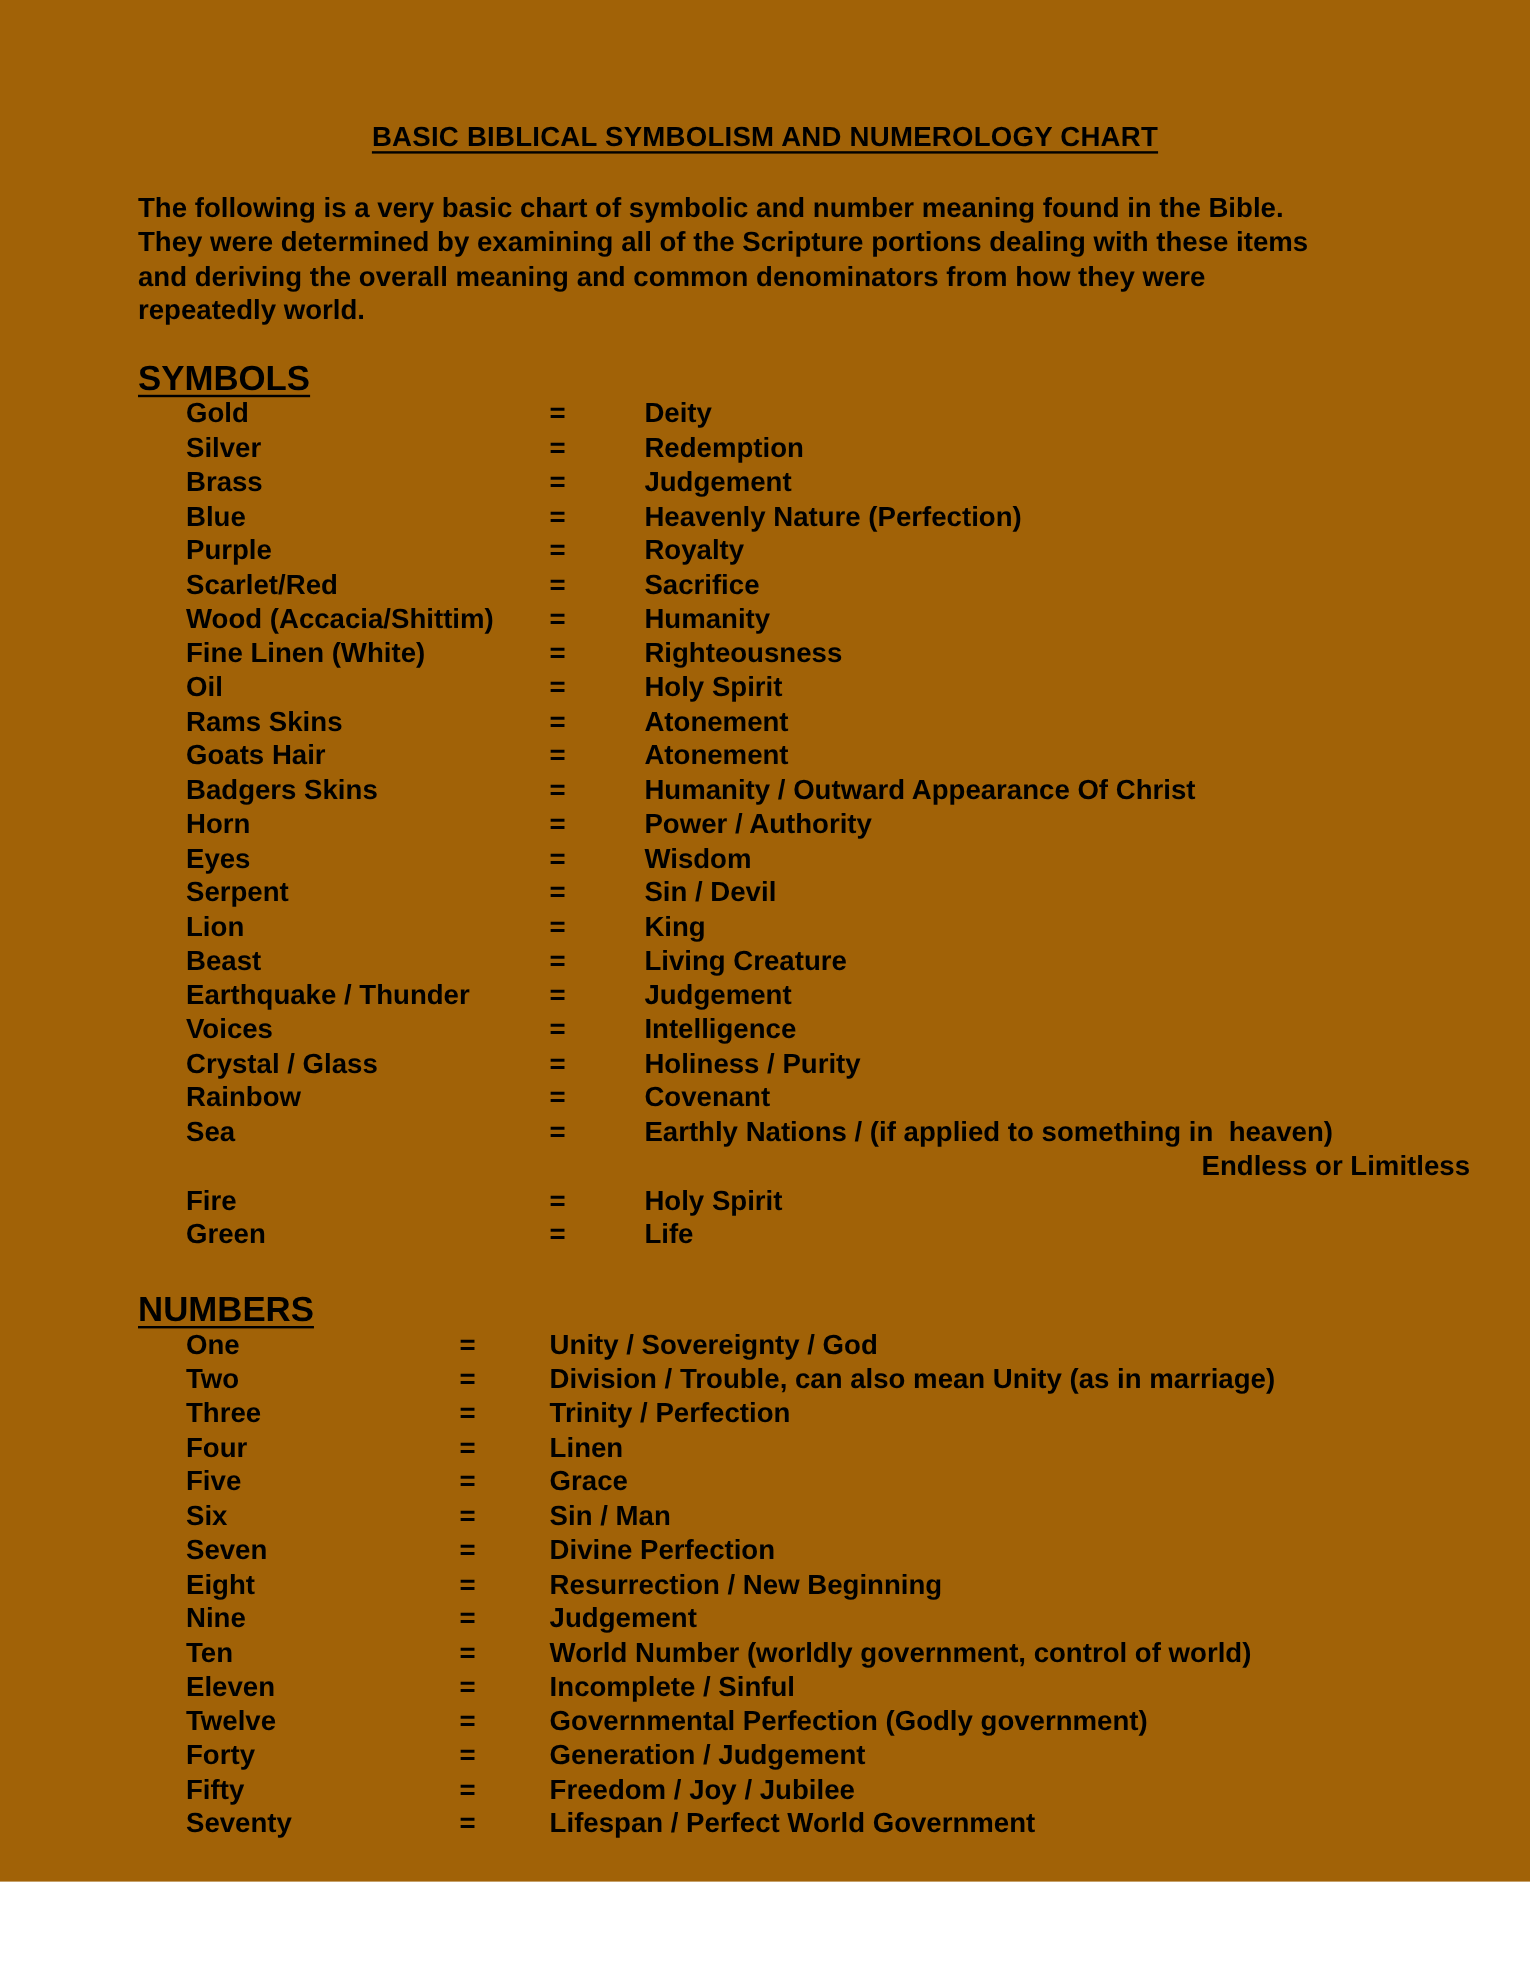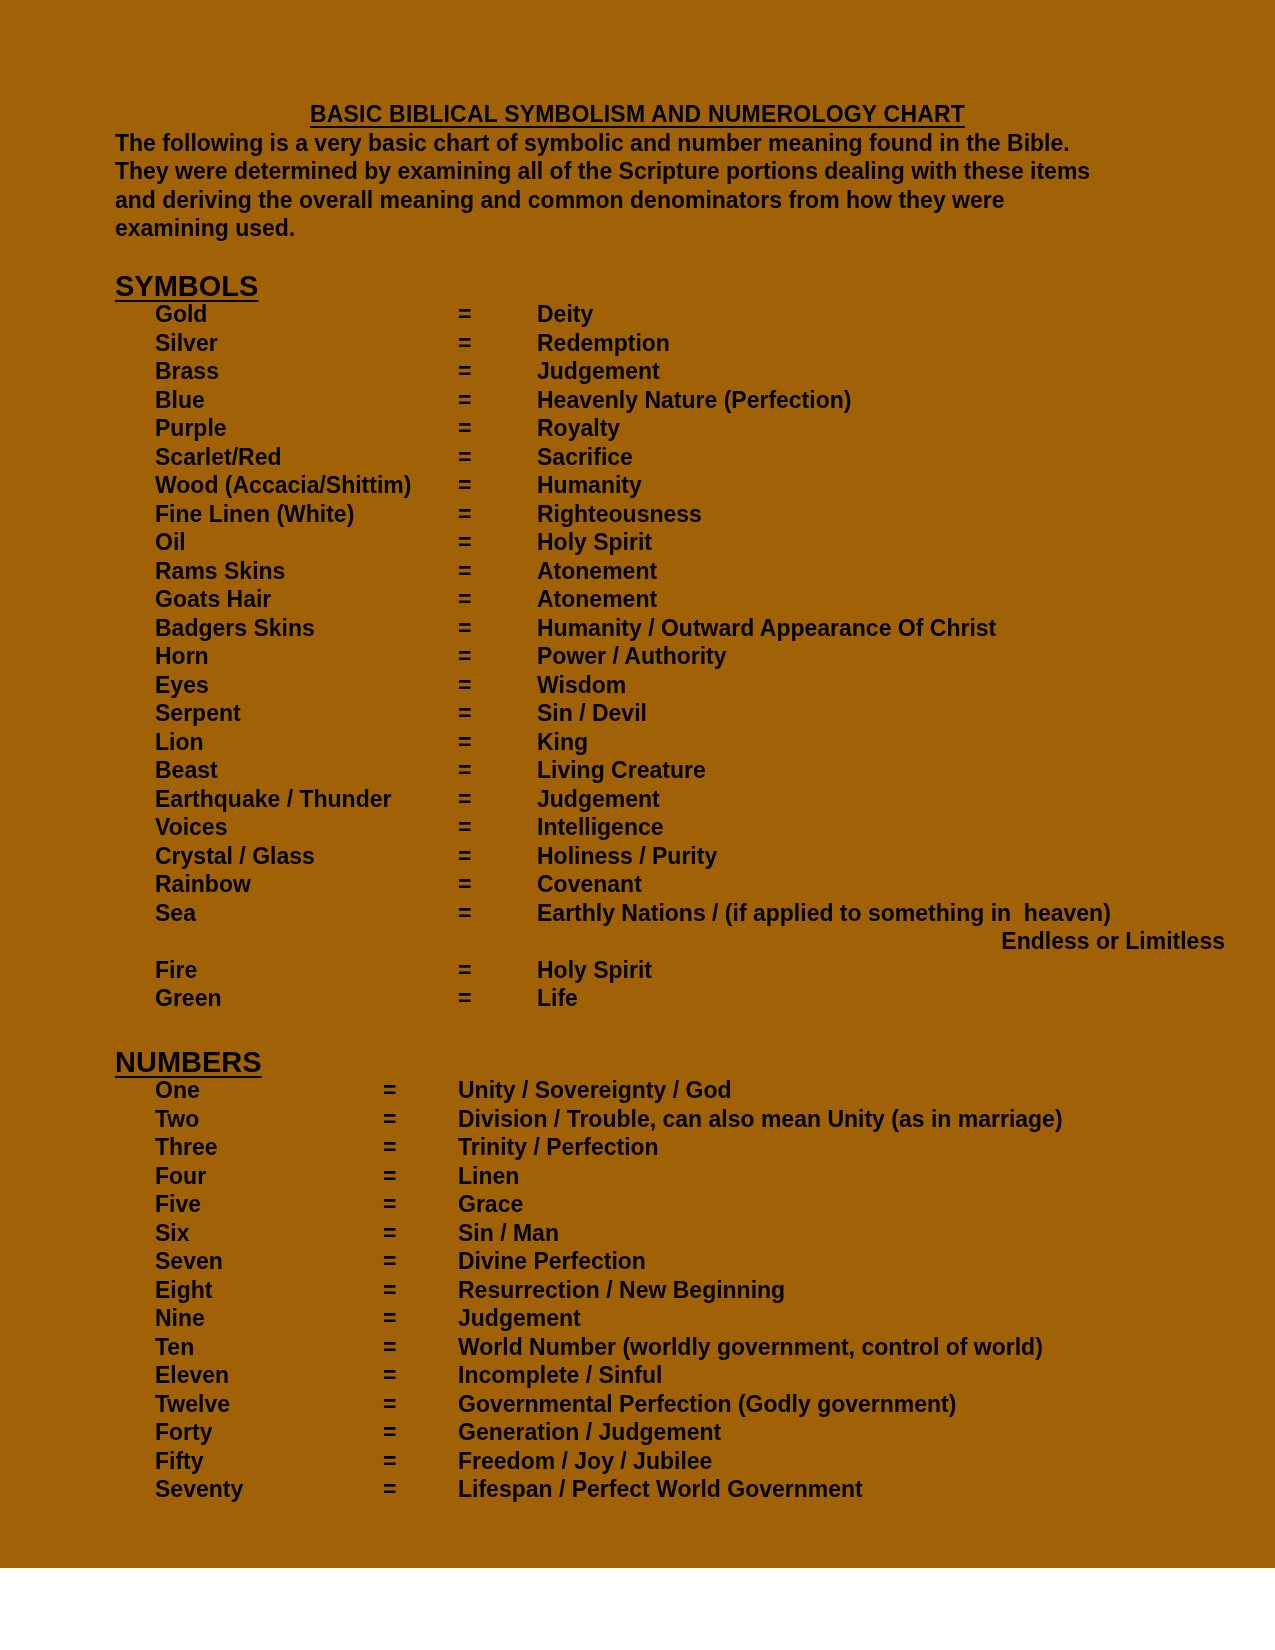--- a/index.html
+++ b/index.html
@@ -17,21 +17,21 @@
   }
   .title {
     font-size:23px; line-height:28.5px; font-weight:700;
     text-align:center;
     text-decoration:underline;
     text-decoration-thickness:2px;
     text-underline-offset:4px;
     letter-spacing:0.2px;
   }
   .content { padding-left:115px; padding-right:50px; }
-  .intro { }
+  .intro { margin-top:30px; }
   .intro-line { white-space:nowrap; }
   .heading {
     font-size:29px; line-height:28.5px; font-weight:700;
     text-decoration:underline;
     text-decoration-thickness:2px;
     text-underline-offset:4px;
   }
   .section-symbols { margin-top:29px; }
   .section-numbers { margin-top:35px; }
   .row { display:grid;margin-left:40px; }
@@ -47,21 +47,21 @@
 <div class="page">
 
   <h1 class="title">BASIC BIBLICAL SYMBOLISM AND NUMEROLOGY CHART</h1>
 
   <div class="content">
 
     <div class="intro">
       <div class="intro-line">The following is a very basic chart of symbolic and number meaning found in the Bible.</div>
       <div class="intro-line">They were determined by examining all of the Scripture portions dealing with these items</div>
       <div class="intro-line">and deriving the overall meaning and common denominators from how they were</div>
-      <div class="intro-line">examining used.</div>
+      <div class="intro-line">repeatedly world.</div>
     </div>
 
     <div class="section-symbols">
       <h2 class="heading">SYMBOLS</h2>
       <div class="rows" id="symbols-rows">
           <div class="row">
     <span class="term">Gold</span>
     <span class="eq">=</span>
     <span class="meaning">
       <span class="meaning-line">Deity</span>

